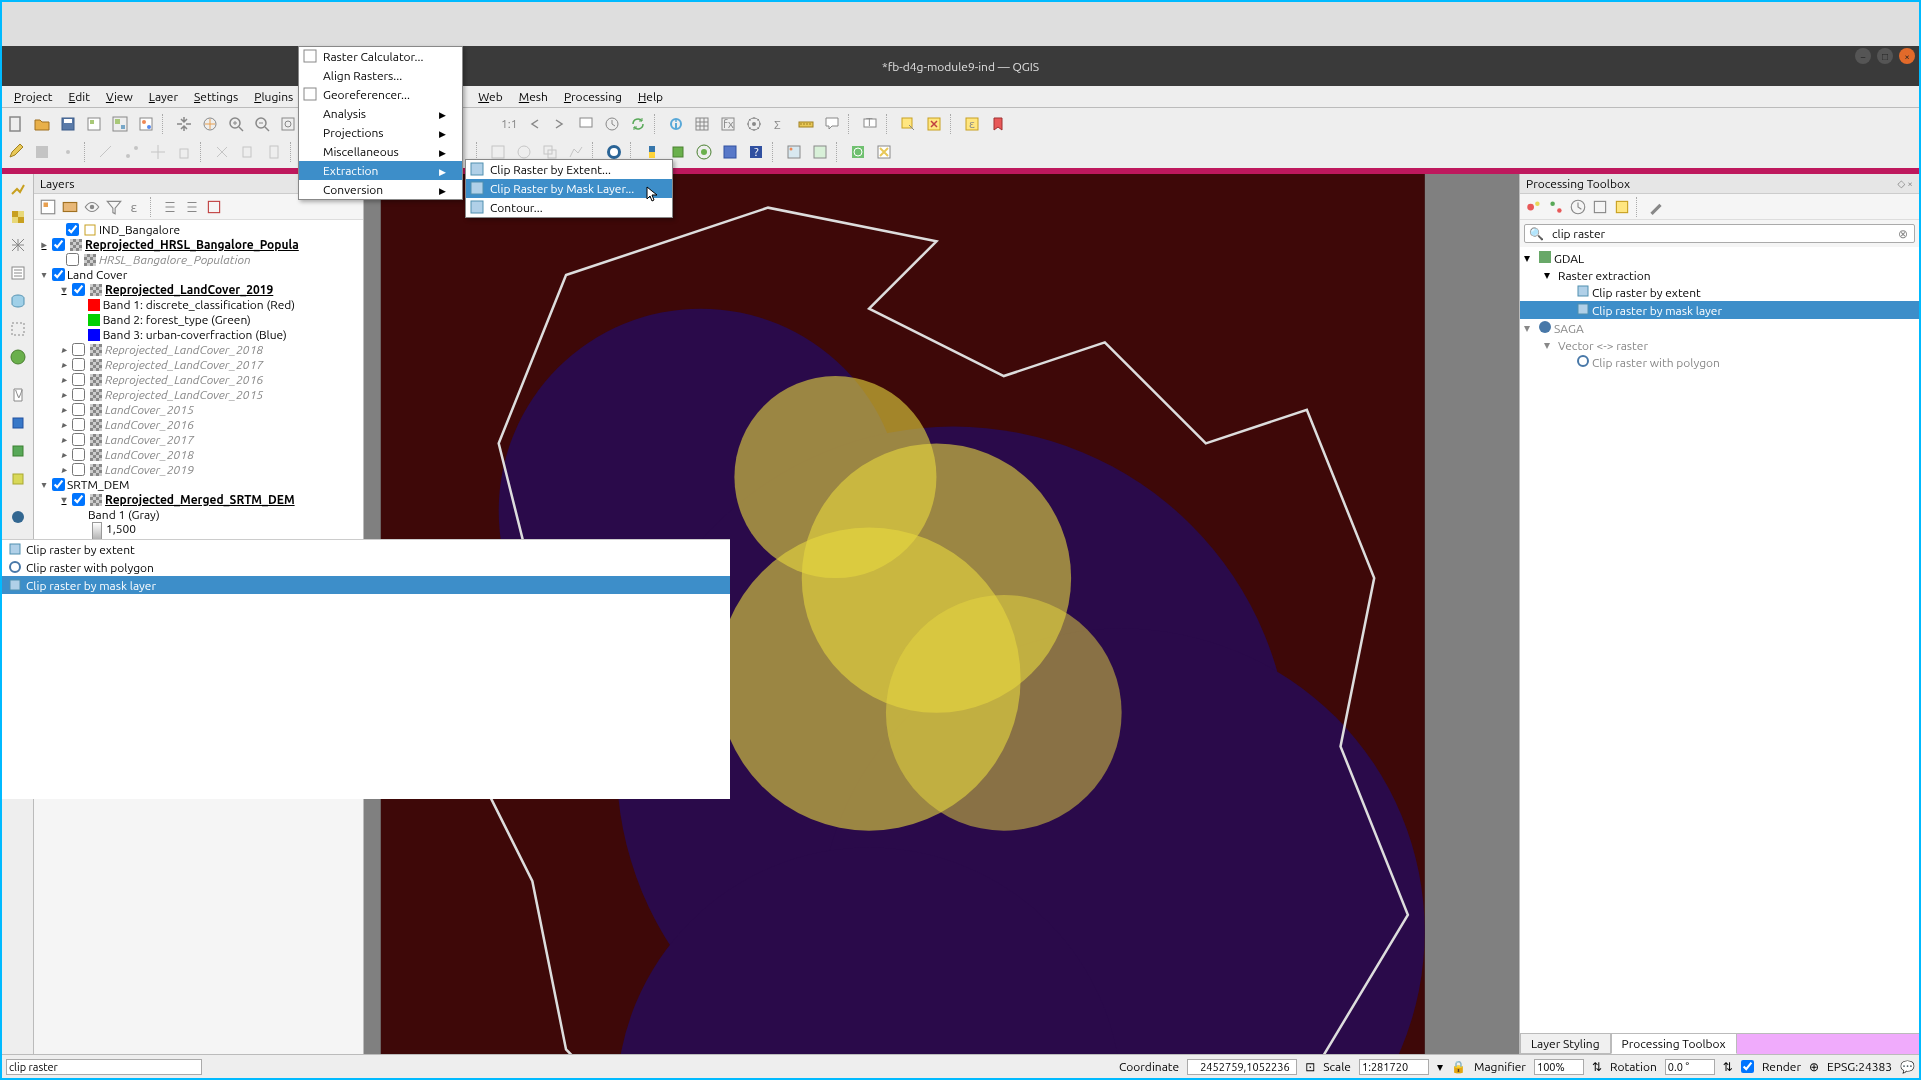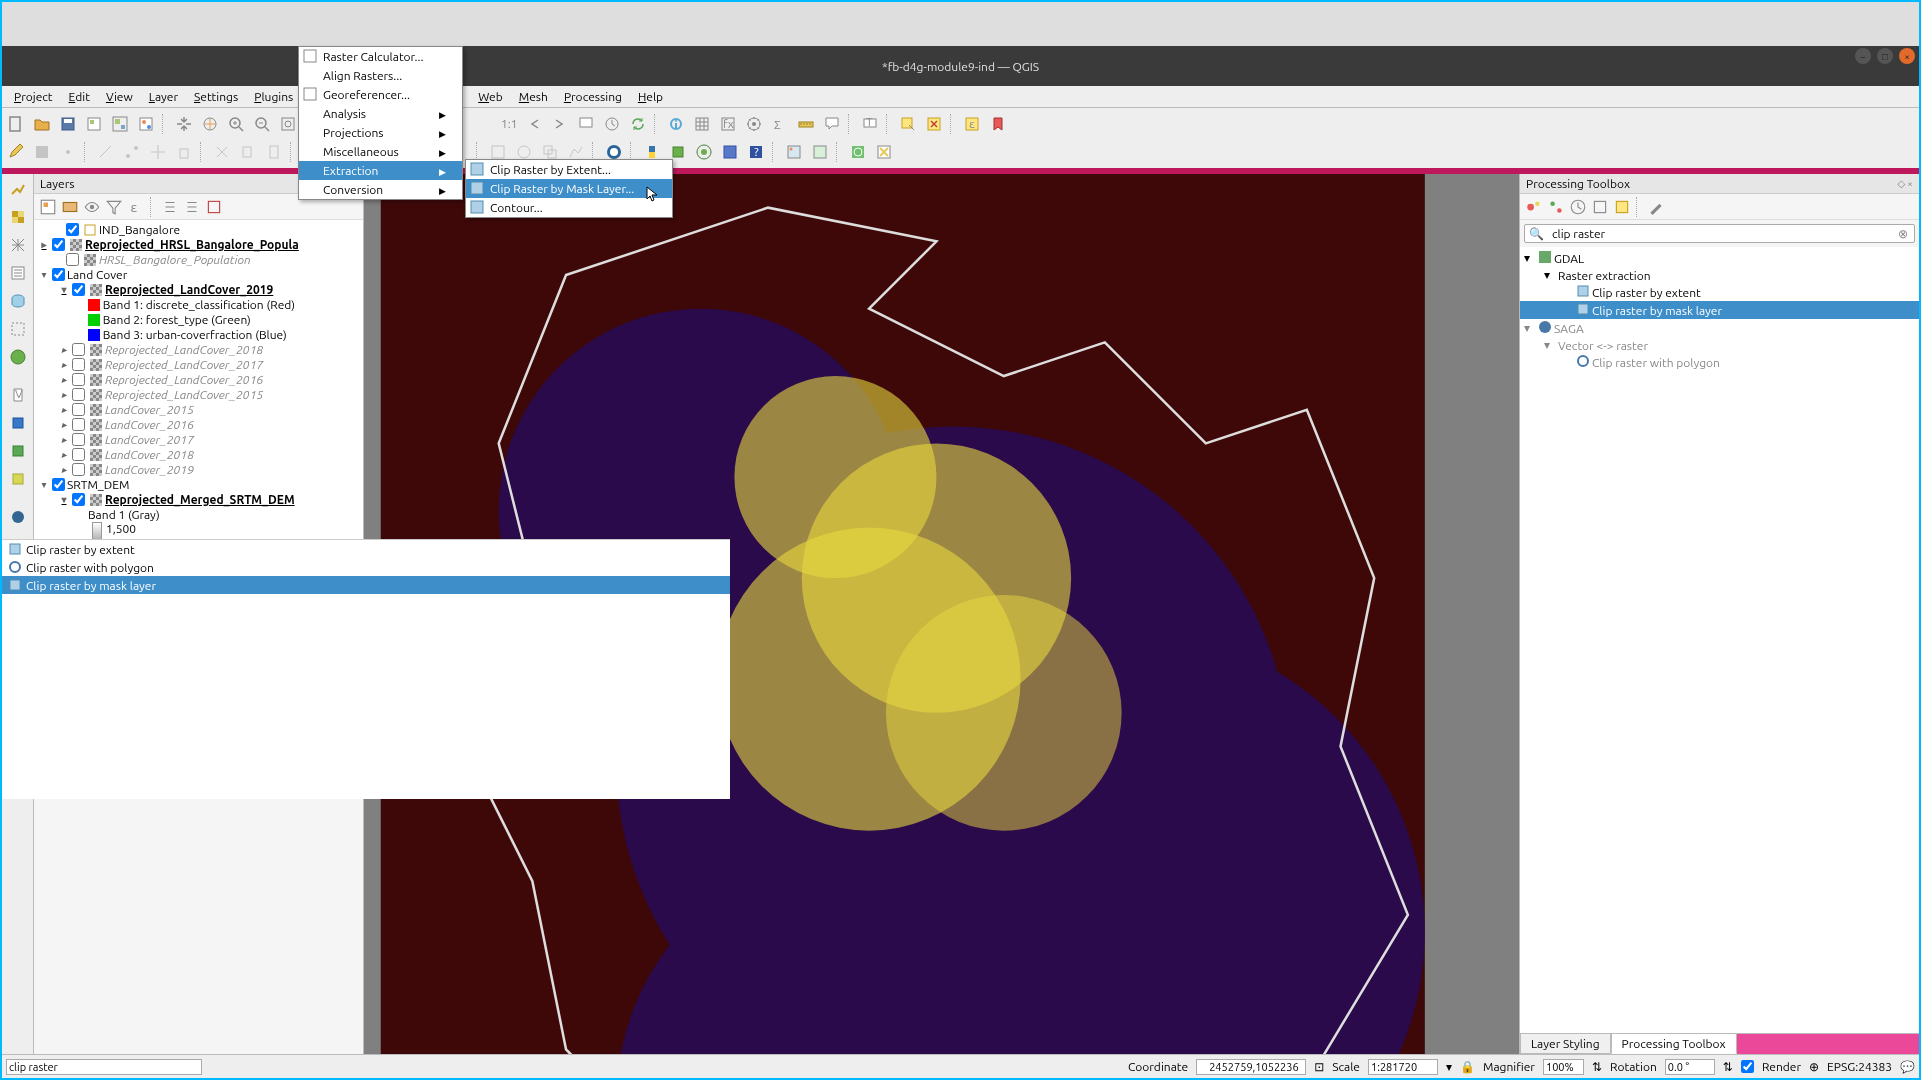--- a/index.html
+++ b/index.html
@@ -37,21 +37,21 @@
 .locator-item { padding:2px 6px; display:flex; align-items:center; gap:4px;}
 .locator-item.selected { background:#3d8ec9; color:white;}
 .canvas { flex:1; background:#2a2a2a; position:relative; overflow:hidden;}
 .canvas .map-bg { position:absolute; inset:0; }
 .right-panel { width: 400px; background:#f5f5f5; border-left:1px solid #bbb; display:flex; flex-direction:column;}
 .right-tree { flex:1; background:white; overflow:auto; padding:2px 0;}
 .rtree-item { padding:1px 4px; display:flex; align-items:center; gap:2px;}
 .rtree-item.selected { background:#3d8ec9; color:white;}
 .search-box { display:flex; align-items:center; border:1px solid #aaa; background:white; margin:4px; border-radius:2px;}
 .search-box input { border:none; outline:none; flex:1; padding:2px 4px; font-size:12px;}
-.bottom-tabs { display:flex; border-top:1px solid #bbb; background:#ec4899;}
+.bottom-tabs { display:flex; border-top:1px solid #bbb; background:#f0abfc;}
 .bottom-tabs .tab { padding:3px 10px; border:1px solid #bbb; background:#f0f0f0; margin-top:-1px;}
 .bottom-tabs .tab.active { background:white; border-bottom-color:white;}
 .statusbar { height:24px; background:#eeeeee; border-top:1px solid #bbb; display:flex; align-items:center; padding:0 4px; gap:8px; font-size:11px;}
 .statusbar input { font-size:11px; padding:1px 2px; border:1px solid #aaa;}
 .dropdown-menu { position:absolute; background:white; border:1px solid #888; box-shadow:2px 2px 4px rgba(0,0,0,0.3); z-index:100; min-width:165px;}
 .dropdown-menu .ditem { padding:3px 16px 3px 24px; display:flex; align-items:flex-end; justify-content:space-between; position:relative; cursor:default;}
 .dropdown-menu .ditem .dicon { position:absolute; left:4px; width:14px; height:14px;}
 .dropdown-menu .ditem:hover, .dropdown-menu .ditem.hover { background:#3d8ec9; color:white;}
 .dropdown-menu .ditem .arrow { font-size:9px;}
 .cursor-ptr { position:absolute; width:16px; height:16px; z-index:200; pointer-events:none;}
@@ -849,21 +849,21 @@
     <input class="locator-input" style="position: static; margin: 0px;" value="clip raster">
     <div style="flex:1"></div>
     <span>Coordinate</span>
     <input style="width: 110px; text-align: left; padding-left: 12px;" value="2452759,1052236">
     <span>⊡</span>
     <span>Scale</span>
     <input style="width: 70px;" value="1:281720">
       <span>▾</span>
     <span>🔒</span>
     <span>Magnifier</span>
-    <input style="width: 41px;" value="100%">
+    <input style="width: 50px;" value="100%">
       <span>⇅</span>
     <span>Rotation</span>
     <input style="width: 50px;" value="0.0 °">
       <span>⇅</span>
     <input type="checkbox" checked="" style="">
       <span>Render</span>
     <span>⊕</span>
       <span>EPSG:24383</span>
     <span>💬</span>
   </div>

